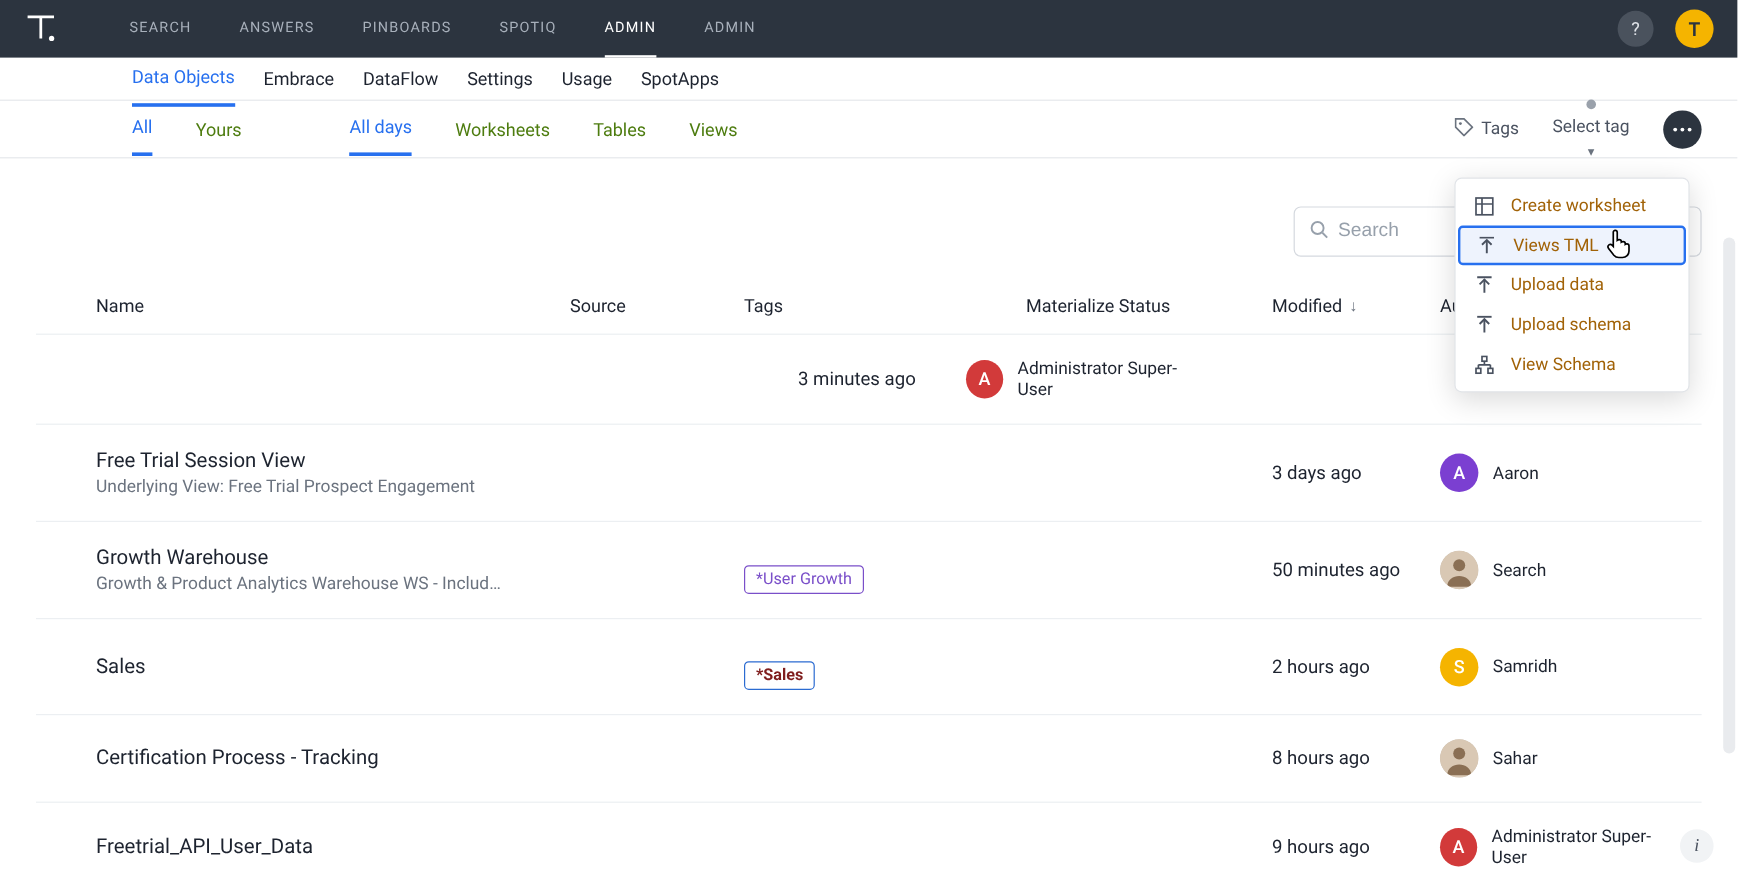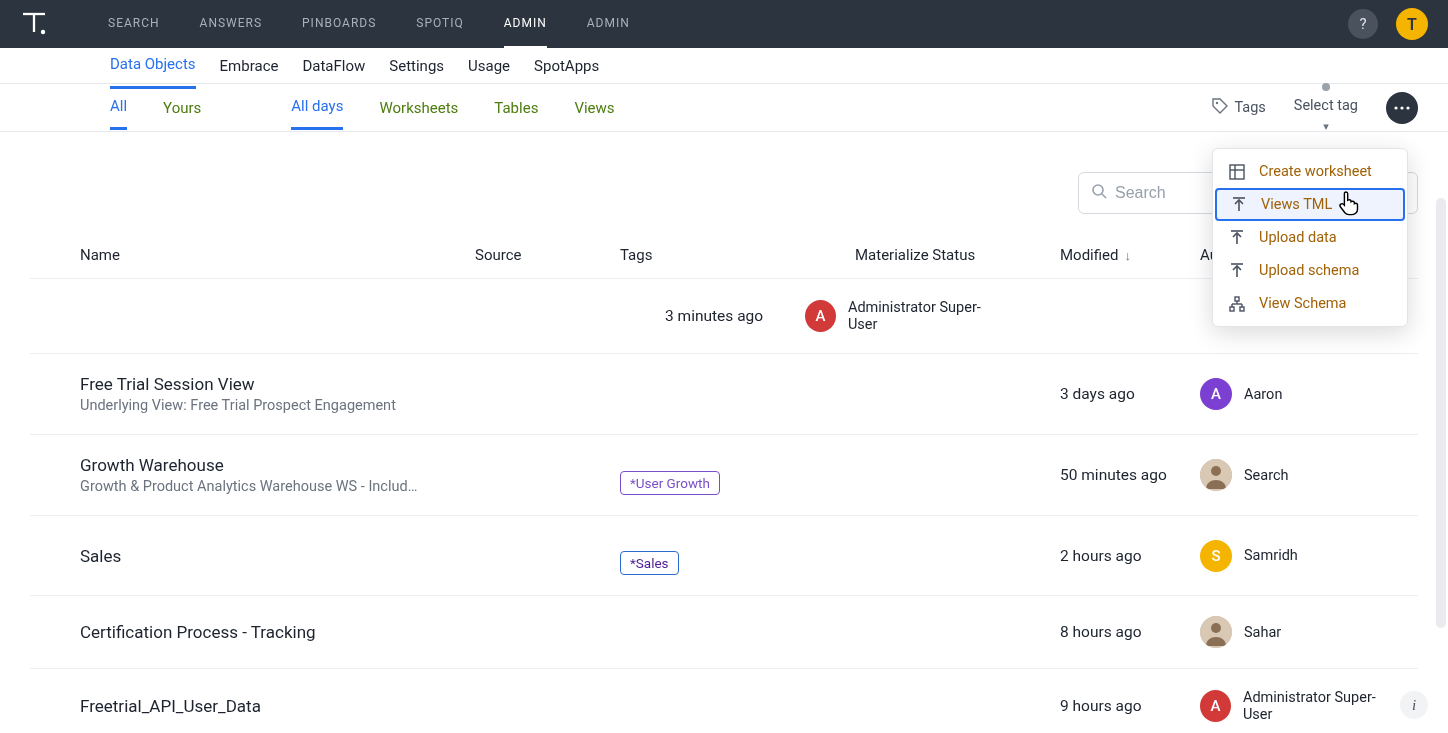--- a/index.html
+++ b/index.html
@@ -48,21 +48,21 @@
 .col-source { flex: 0 0 145px; }
 .col-tags { flex: 0 0 235px; }
 .col-mat { flex: 0 0 205px; }
 .col-mod { flex: 0 0 140px; display:flex; align-items:center; gap:6px; }
 .col-auth { flex: 0 0 200px; }
 
 .trow { display:flex; align-items:center; padding: 20px 50px; border-top: 1px solid #eceff2; }
 .row-name-main { font-size:17px; color:#1d232f; }
 .row-name-sub { font-size:14.5px; color:#6b737f; margin-top:3px; max-width: 380px; white-space: nowrap; overflow:hidden; text-overflow: ellipsis; }
 .tag-pill { display:inline-block; border:1px solid #7a4fc9; color:#7a4fc9; border-radius:4px; padding: 3px 9px; font-size:13.5px;margin-top:15px; }
-.tag-pill.blue { border-color:#2b6bd1; color:#4c1d95; }
+.tag-pill.blue { border-color:#2b6bd1; color:#7f1d1d;font-weight:bold; }
 .modified-text { font-size:15.5px; color:#1d232f; }
 .author-cell { display:flex; align-items:center; gap:12px; }
 .avatar-sm { width:32px; height:32px; border-radius:50%; display:flex; align-items:center; justify-content:center; color:#fff; font-size:15px; font-weight:500; }
 .avatar-img { width:32px; height:32px; border-radius:50%; background:#cdbfae; display:flex; align-items:center; justify-content:center; overflow:hidden; }
 .avatar-img svg { width:32px; height:32px; }
 .author-name { font-size:14.5px; color:#1d232f; }
 
 
 .dropdown { position:absolute; top: 148px; right: 40px; width: 196px; background:#fff; border:1px solid #e1e4e8; border-radius:6px; box-shadow: 0 6px 24px rgba(0,0,0,0.15); padding: 6px 0; z-index: 50; }
 .dd-item { display:flex; align-items:center; gap:14px; padding: 8px 16px; font-size:14.5px; color:#a16207; cursor:pointer; position:relative; }

